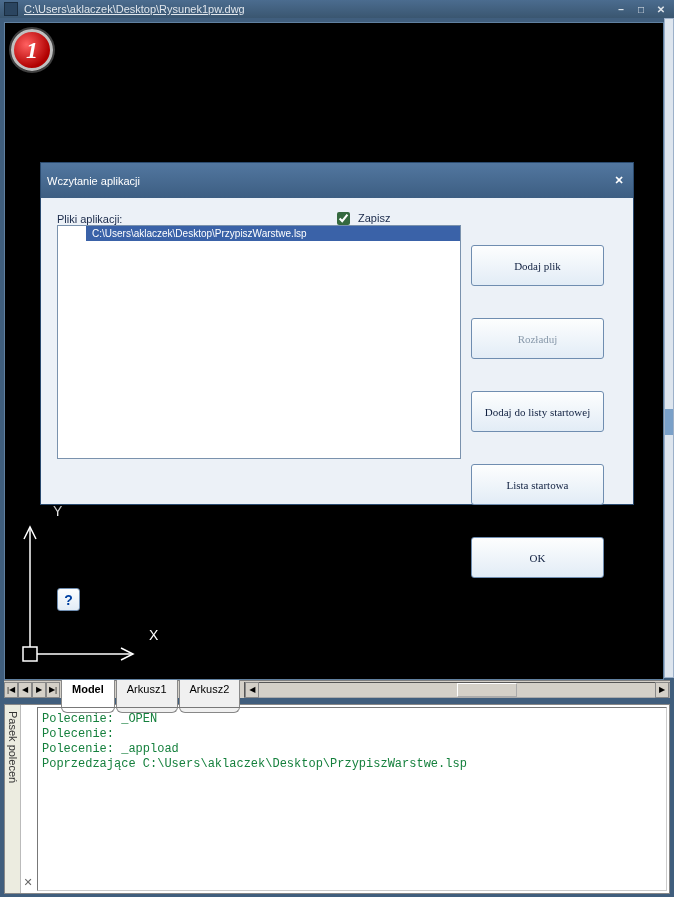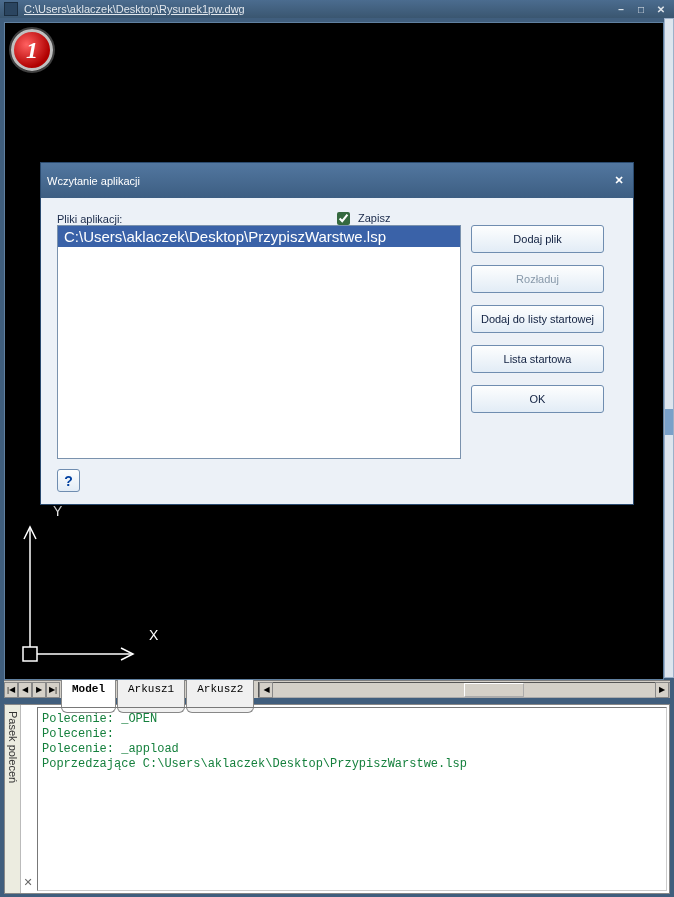--- a/index.html
+++ b/index.html
@@ -93,21 +93,20 @@
     cursor: pointer;
   }
   .sheet-tab {
     padding: 17px 10px;
     background: #f0f0f0;
     border: 1px solid #888;
     border-top: none;
     border-radius: 0 0 6px 6px;
     margin-left: 1px;
     cursor: pointer;
-    font-family: Liberation Mono, monospace;
   }
   .sheet-tab.active {
     background: #fff; font-weight: bold;
   }
   .sheet-scroll {
     flex: 1;
     height: 16px;
     margin-left: 4px;
     background: #d4d0c8;
     border: 1px inset #aaa;
@@ -216,36 +215,38 @@
   .file-list {
     width: 404px;
     height: 234px;
     background: #fff;
     border: 1px solid #7a92ad;
   }
   .file-row {
     background: #3a62a8;
     color: #fff;
     padding: 2px 6px;
-    font-size: 15px;
+    font-size: 10px;
+    margin-left: 28px;
   }
   .btn-col {
     display: flex;
     flex-direction: column;
     gap: 12px;
   }
   .btn {
-    width: 133px; height: 28px;
+    width: 133px; height: 41px;
     background: linear-gradient(to bottom, #fdfefe, #e2ecf6);
     border: 1px solid #6f8db0;
     border-radius: 3px;
     font-size: 11px;
-    font-family: Liberation Sans, sans-serif;
+    font-family: Liberation Serif, serif;
     color: #102040;
     cursor: pointer;
+    margin-top: 20px;
   }
   .btn.disabled {
     color: #8899aa;
     cursor: default;
   }
   .btn.focused {
     border: 1px solid #4a78b8;
     box-shadow: 0 0 0 1px #7fb6ee inset;
   }
   .cursor-arrow {

